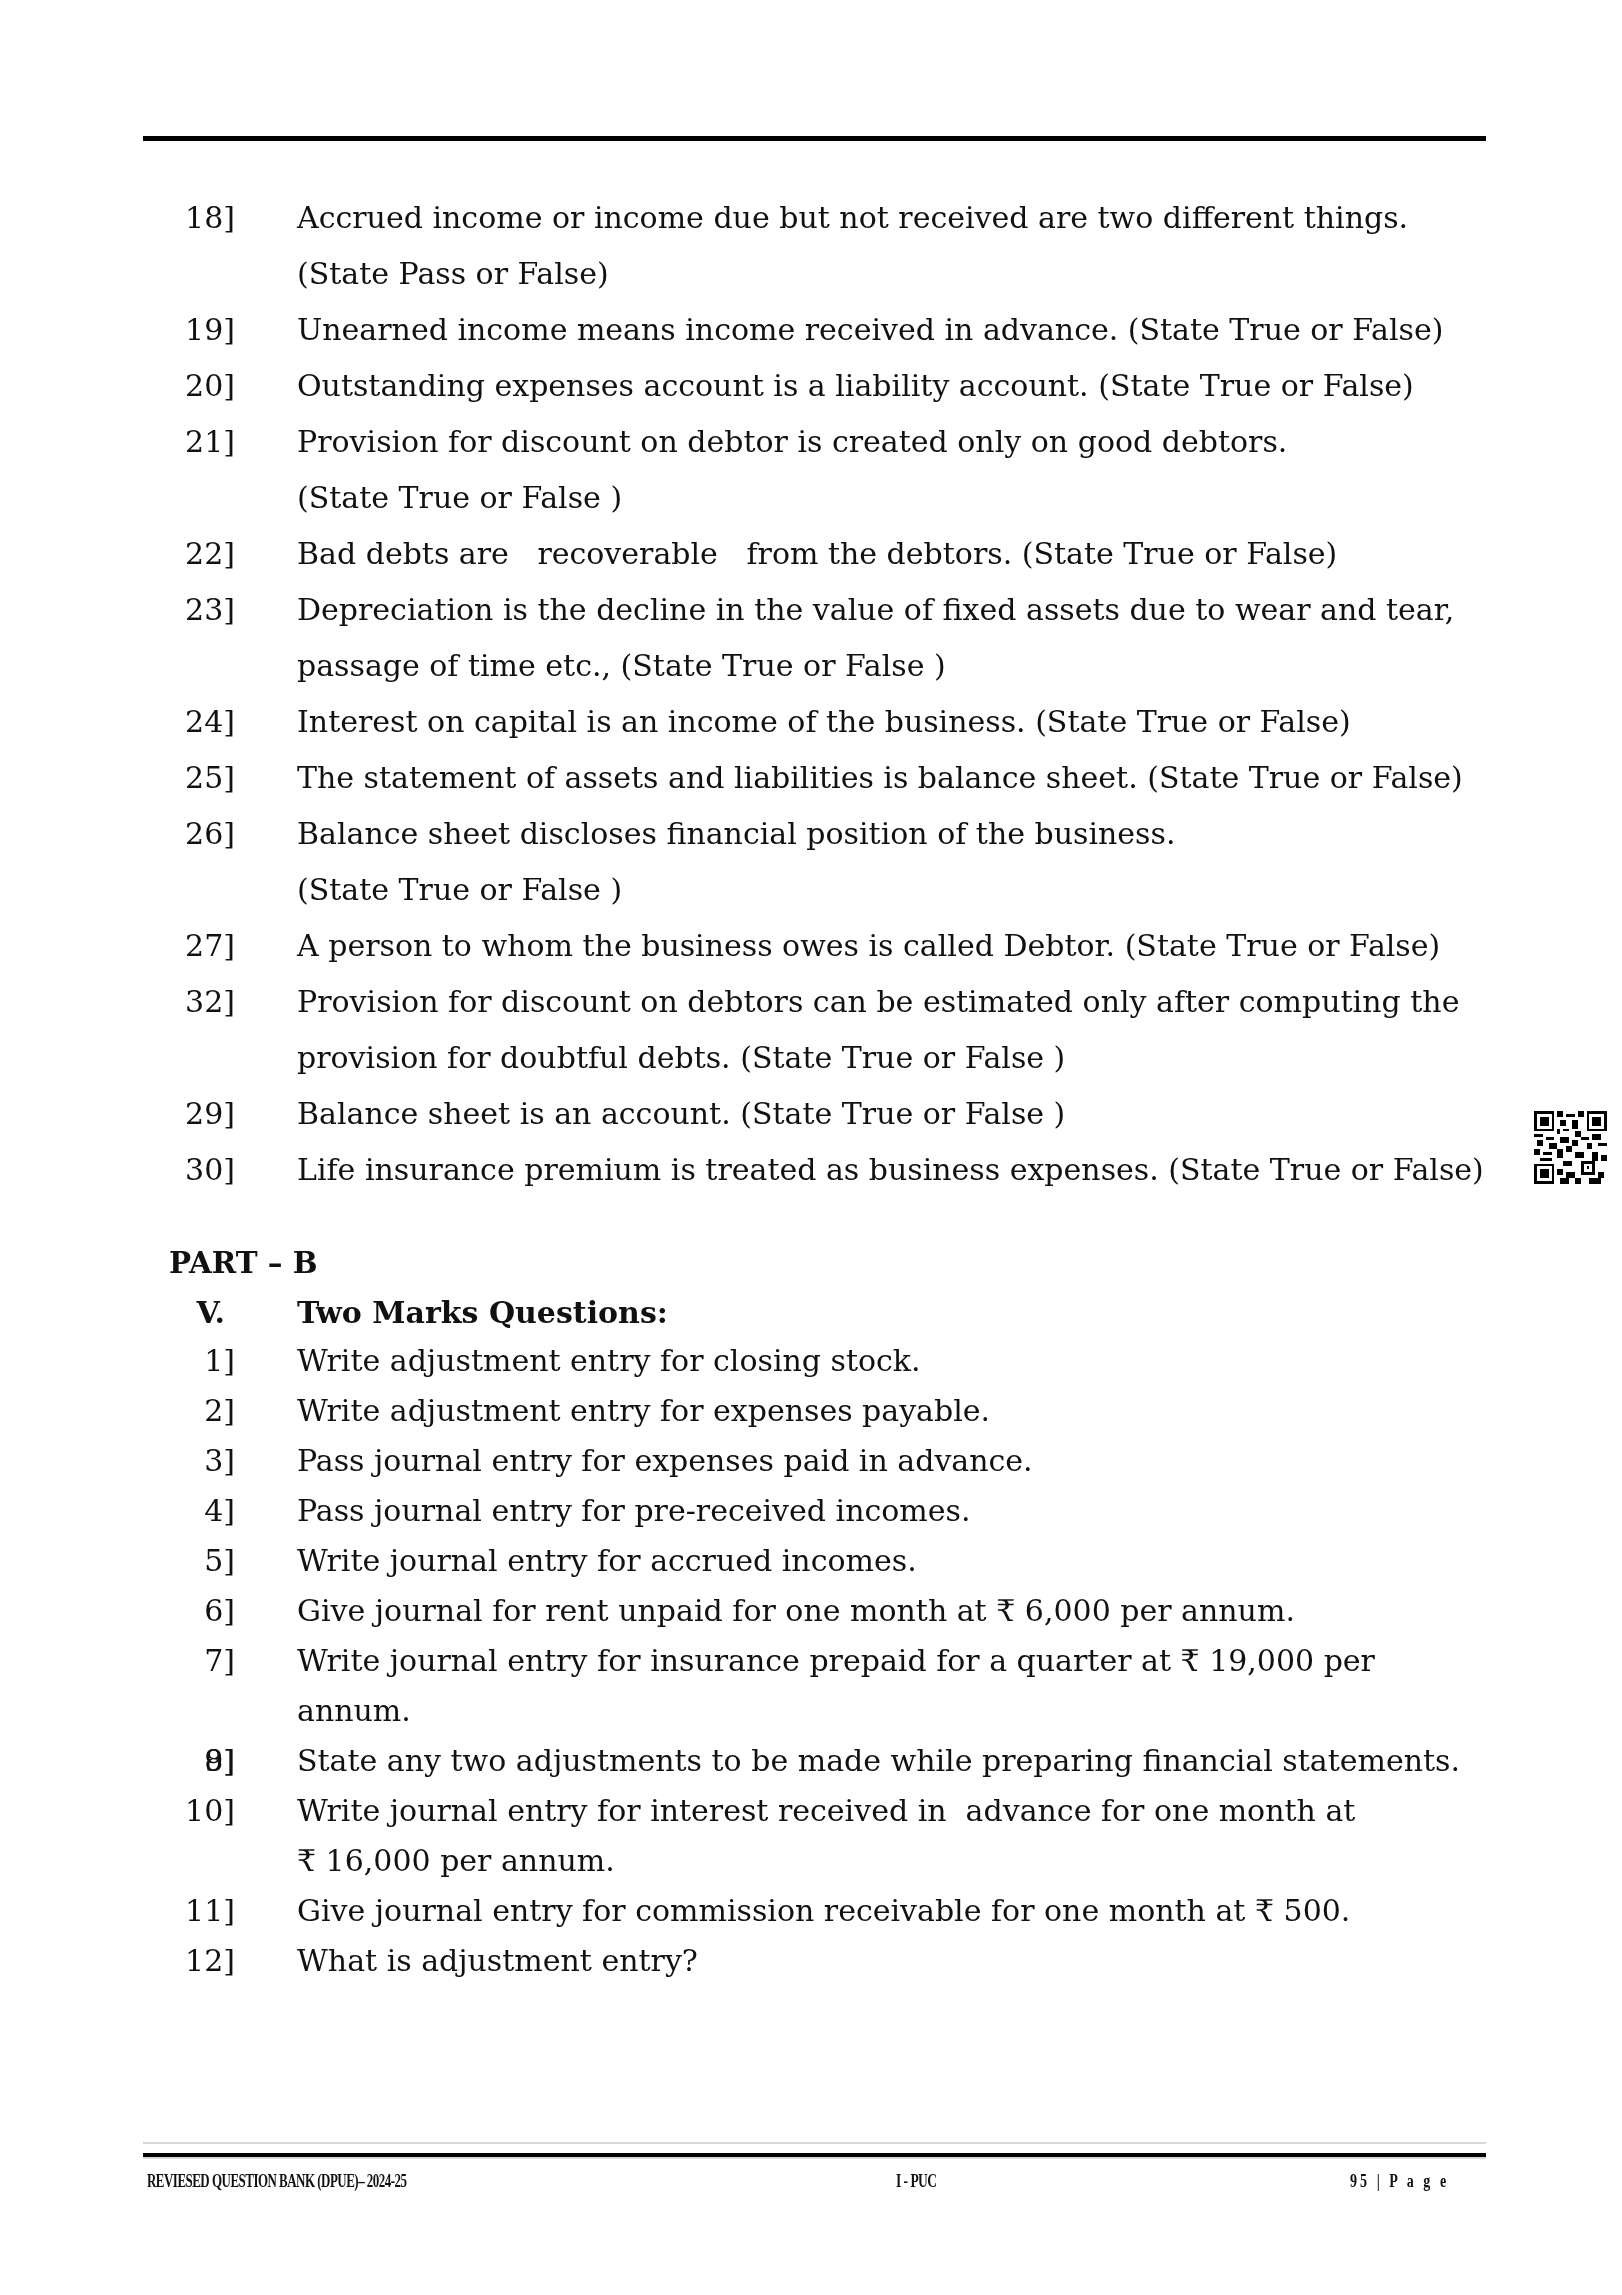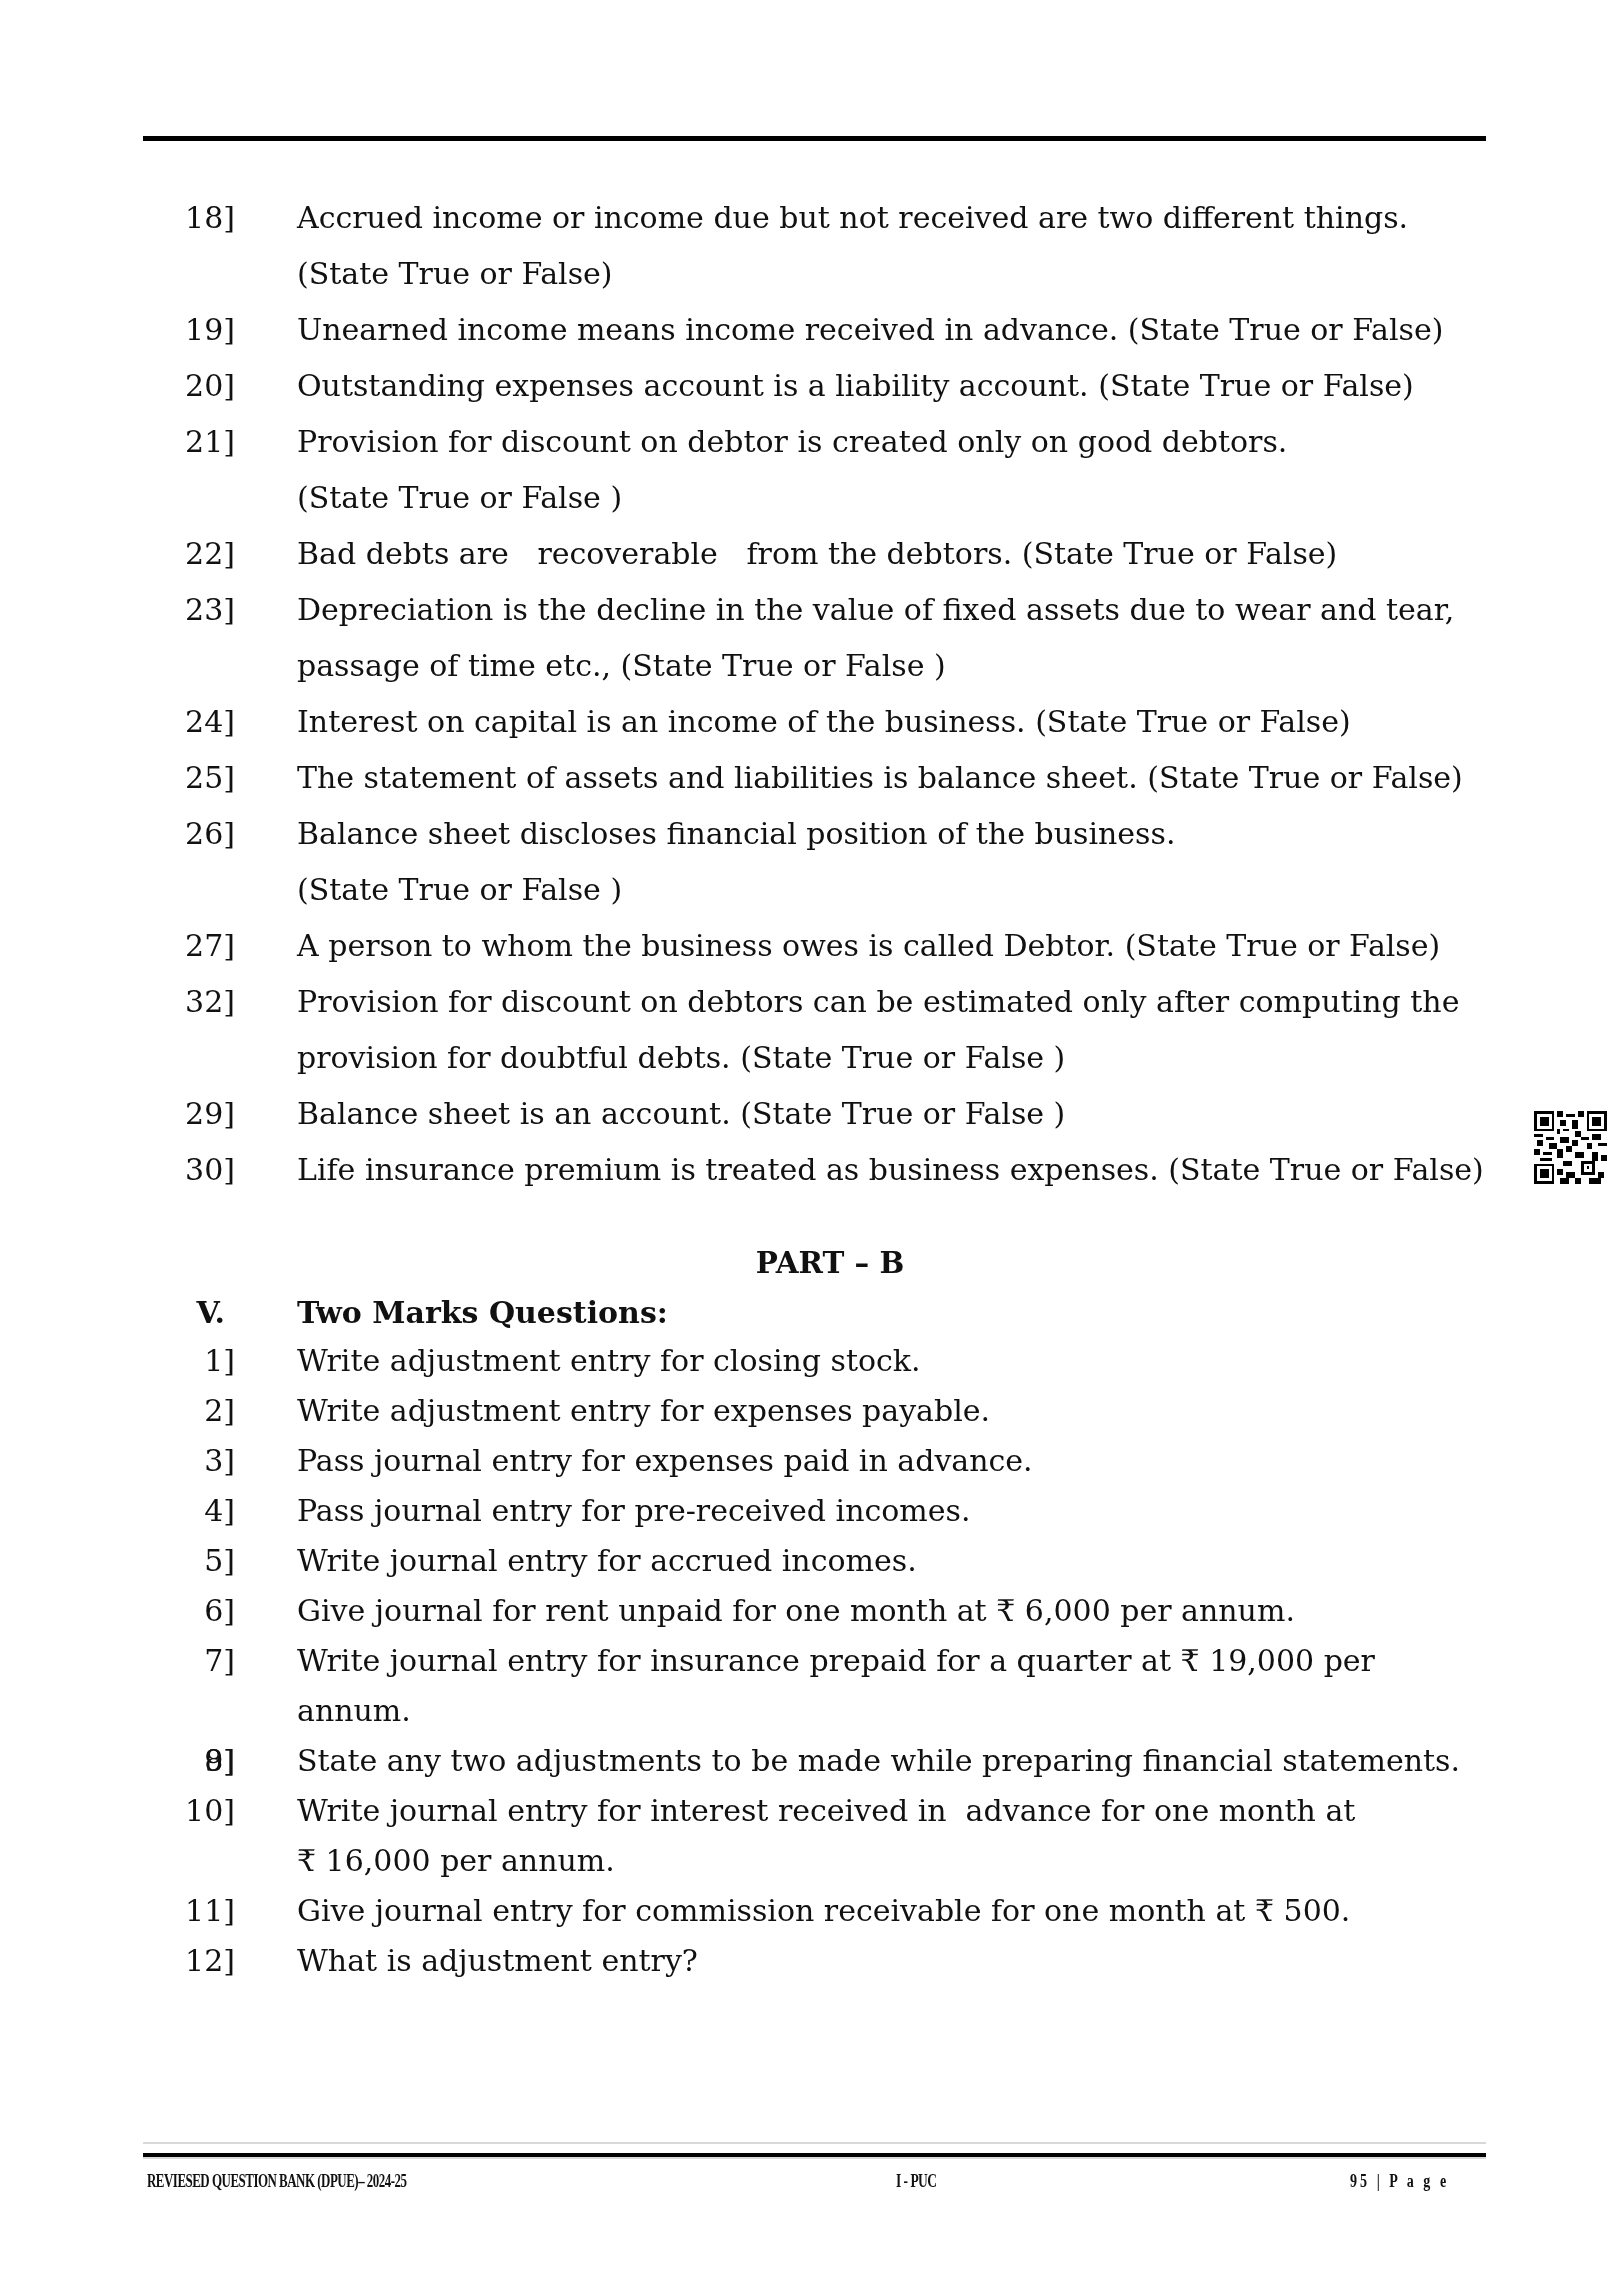--- a/index.html
+++ b/index.html
@@ -4,21 +4,21 @@
 <style>
   html, body { margin: 0; padding: 0; background: #ffffff; }
   body { width: 1622px; height: 2295px; position: relative; overflow: hidden;
          font-family: "DejaVu Serif", "Liberation Serif", serif; color: #111; }
   .top-rule { position: absolute; left: 143px; top: 136px; width: 1343px; height: 4.6px; background: #000; }
   .content { position: absolute; left: 143px; top: 190px; width: 1348px; }
   .q { position: relative; font-size: 30px; line-height: 56px; }
   .q .num { position: absolute; left: 0; width: 92px; text-align: right; }
   .q .txt { margin-left: 154px; width: 1197px; white-space: pre-wrap; }
   .partb .q { line-height: 50px; }
-  .part-title { text-align: center; font-weight: bold; font-size: 29.4px; margin-top: 39px; line-height: 52px; padding-left: 26px; }
+  .part-title { text-align: left; font-weight: bold; font-size: 29.4px; margin-top: 39px; line-height: 52px; padding-left: 26px; }
   .section-head { font-weight: bold; }
   .qr { position: absolute; left: 1534px; top: 1111px; width: 73px; height: 73px; }
   .footer-rule-light1 { position: absolute; left: 143px; top: 2142px; width: 1343px; height: 2px; background: #d8d8d8; }
   .footer-rule { position: absolute; left: 143px; top: 2153px; width: 1343px; height: 4.6px; background: #000; }
   .footer-rule-light2 { position: absolute; left: 143px; top: 2157px; width: 1343px; height: 2px; background: #d8d8d8; }
   .footer { position: absolute; left: 147px; top: 2159px; width: 1335px; height: 52px;
             font-family: Liberation Serif, serif; font-weight: bold; font-size: 18px;
             transform-origin: left top; }
   .footer span { position: absolute; top: 11.8px; letter-spacing: -0.7px; }
   .f-left { left: 0; transform: scaleX(0.72); transform-origin: left center; }
@@ -28,21 +28,21 @@
 </head>
 <body>
 
 <div class="top-rule"></div>
 
 <div class="content">
   <div id="part-a">
       <div class="q">
         <span class="num">18]</span>
         <div class="txt">Accrued income or income due but not received are two different things.
-(State True or False)</div>
+(State Pass or False)</div>
       </div>
       <div class="q">
         <span class="num">19]</span>
         <div class="txt">Unearned income means income received in advance. (State True or False)</div>
       </div>
       <div class="q">
         <span class="num">20]</span>
         <div class="txt">Outstanding expenses account is a liability account. (State True or False)</div>
       </div>
       <div class="q">

